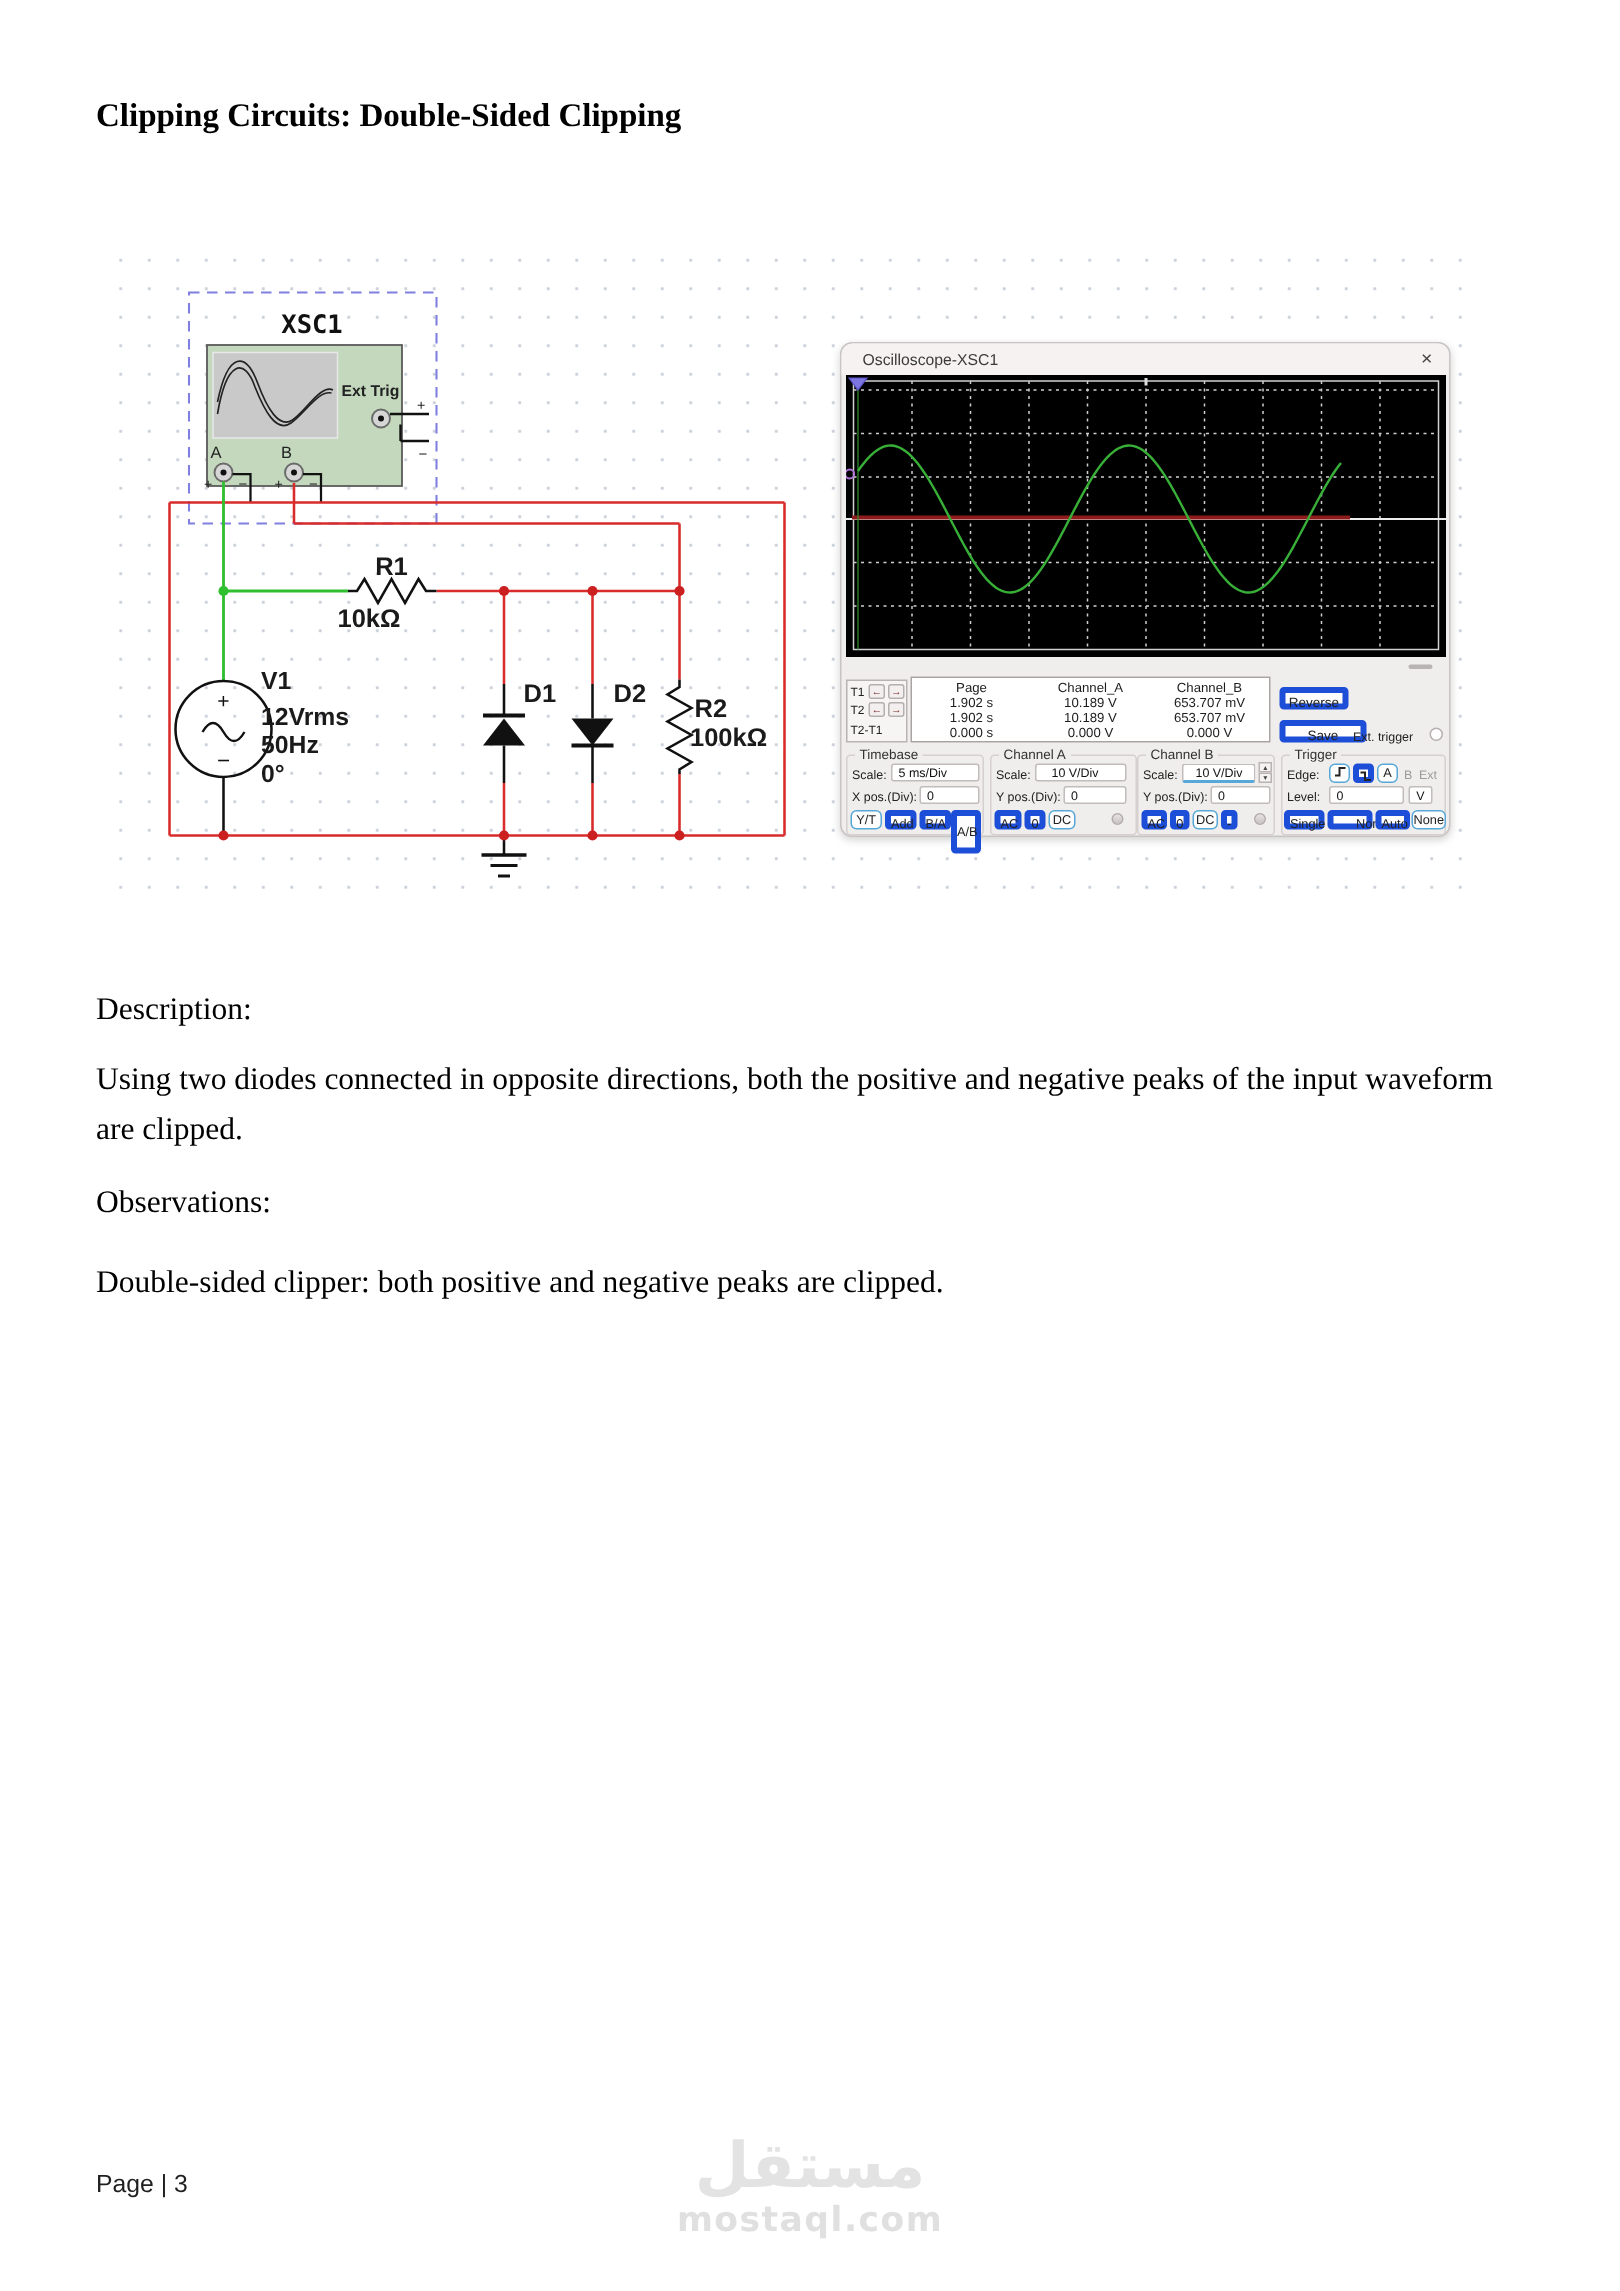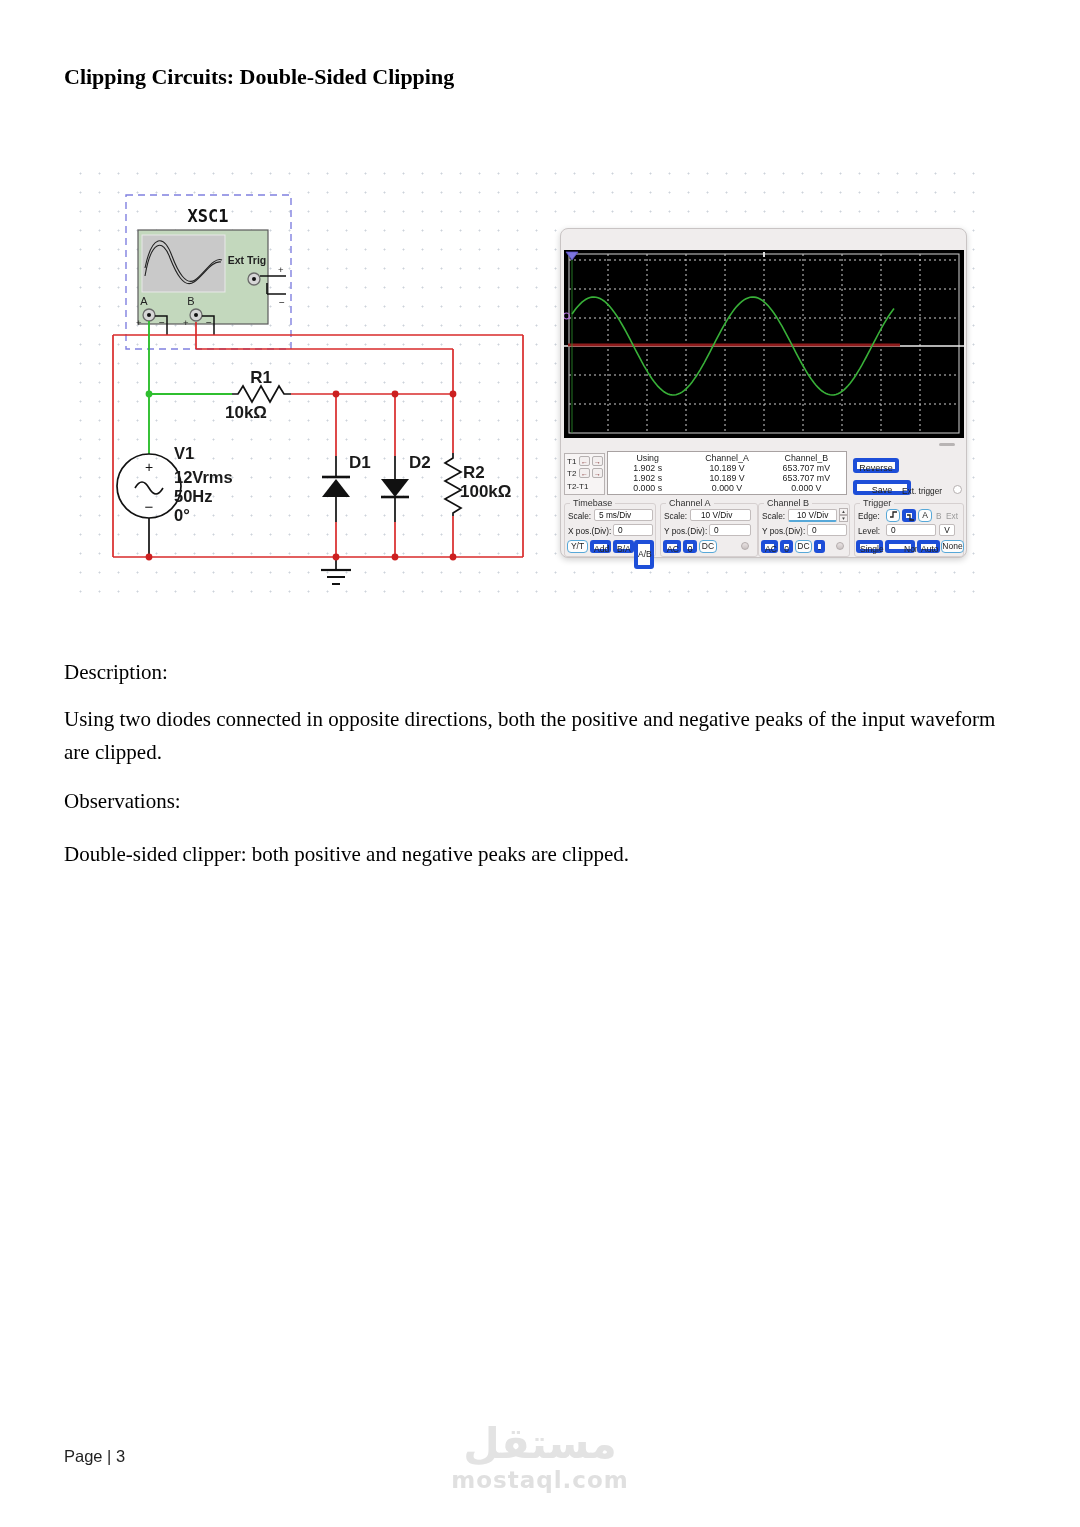--- a/index.html
+++ b/index.html
@@ -178,20 +178,24 @@
         <circle cx="331" cy="238" r="3.4" style="fill:var(--dot-red,#cc2020)"></circle>
         <circle cx="389" cy="238" r="3.4" style="fill:var(--dot-red,#cc2020)"></circle>
         <circle cx="85" cy="401" r="3.4" style="fill:var(--dot-red,#cc2020)"></circle>
         <circle cx="272" cy="401" r="3.4" style="fill:var(--dot-red,#cc2020)"></circle>
         <circle cx="331" cy="401" r="3.4" style="fill:var(--dot-red,#cc2020)"></circle>
         <circle cx="389" cy="401" r="3.4" style="fill:var(--dot-red,#cc2020)"></circle>
       </g>
     </svg>
 
     <div class="scope-win">
+      <div class="scope-titlebar">
+        <span class="scope-title">Oscilloscope-XSC1</span>
+        <span class="scope-close">×</span>
+      </div>
 
       <div class="scope-display">
         <svg width="400" height="188" viewBox="0 0 400 188">
           <g>
             <rect x="5" y="4" width="390" height="179" fill="none" stroke="#d2d2d2" stroke-width="1"></rect>
             <g stroke="#cfcfcf" stroke-width="1" stroke-dasharray="2,3">
               <line x1="44" y1="4" x2="44" y2="183"></line>
                 <line x1="83" y1="4" x2="83" y2="183"></line>
               <line x1="122" y1="4" x2="122" y2="183"></line>
                 <line x1="161" y1="4" x2="161" y2="183"></line>
@@ -224,21 +228,21 @@
         <button class="cur-btn" style="left:14px;top:2px;">←</button>
         <button class="cur-btn" style="left:27px;top:2px;">→</button>
         <span class="cur-row" style="top:15px;">T2</span>
         <button class="cur-btn" style="left:14px;top:14px;">←</button>
         <button class="cur-btn" style="left:27px;top:14px;">→</button>
         <span class="cur-row" style="top:28px;">T2-T1</span>
       </div>
 
       <div class="readout">
         <div class="ro-row" style="top:1px;">
-          <span class="ro-cell">Using</span>
+          <span class="ro-cell">Page</span>
           <span class="ro-cell">Channel_A</span>
           <span class="ro-cell">Channel_B</span>
         </div>
         <div class="ro-row" style="top:11px;">
           <span class="ro-cell">1.902 s</span>
           <span class="ro-cell">10.189 V</span>
           <span class="ro-cell">653.707 mV</span>
         </div>
         <div class="ro-row" style="top:21px;">
           <span class="ro-cell">1.902 s</span>

